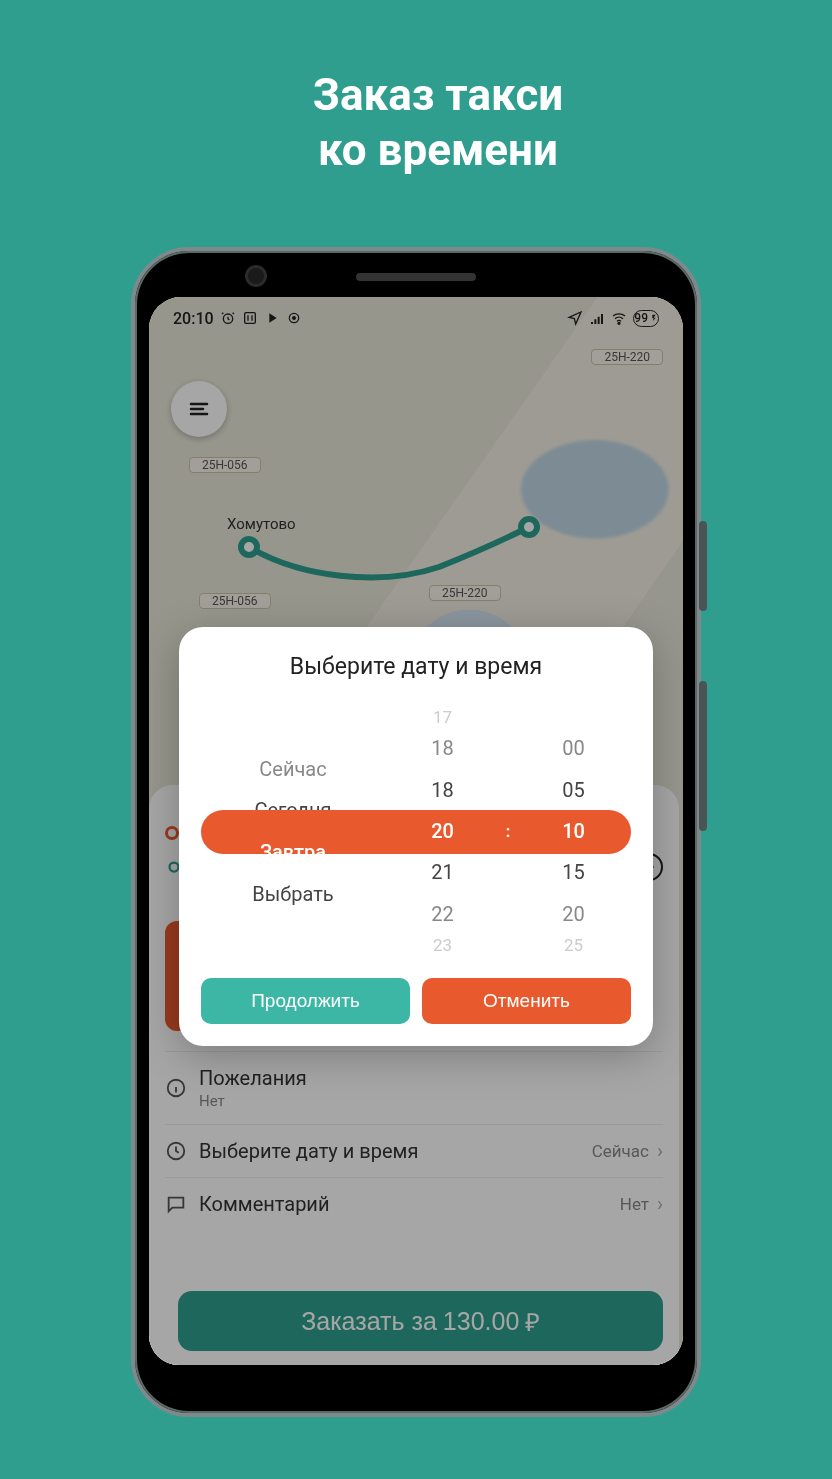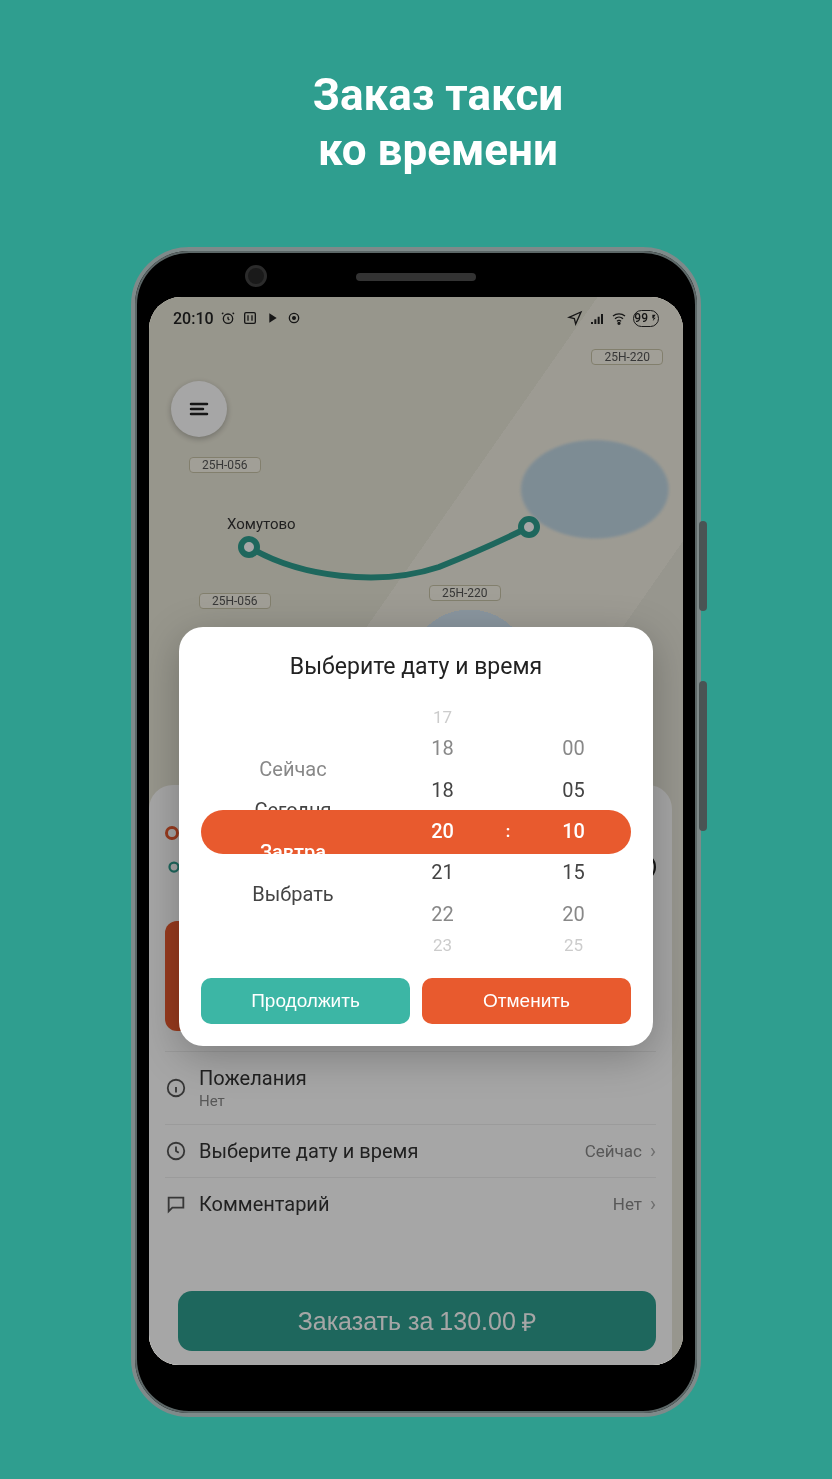--- a/index.html
+++ b/index.html
@@ -121,21 +121,21 @@
     width: 56px; height: 56px; border-radius: 50%;
     background: #fff;
     display: flex; align-items: center; justify-content: center;
     box-shadow: 0 2px 6px rgba(0,0,0,0.25);
     z-index: 3;
   }
   .menu-btn svg { width: 24px; height: 24px; }
 
   
   .sheet {
-    position: absolute; left: 0; right: 11px; bottom: 0;
+    position: absolute; left: 0; right: 4px; bottom: 0;
     height: 580px;
     background: #fff;
     border-radius: 24px 24px 0 0;
     z-index: 3;
     padding: 28px 16px 14px;
     display: flex; flex-direction: column;
   }
   .peek-row {
     display: flex; align-items: center; color: #555;
     margin-bottom: 10px;

